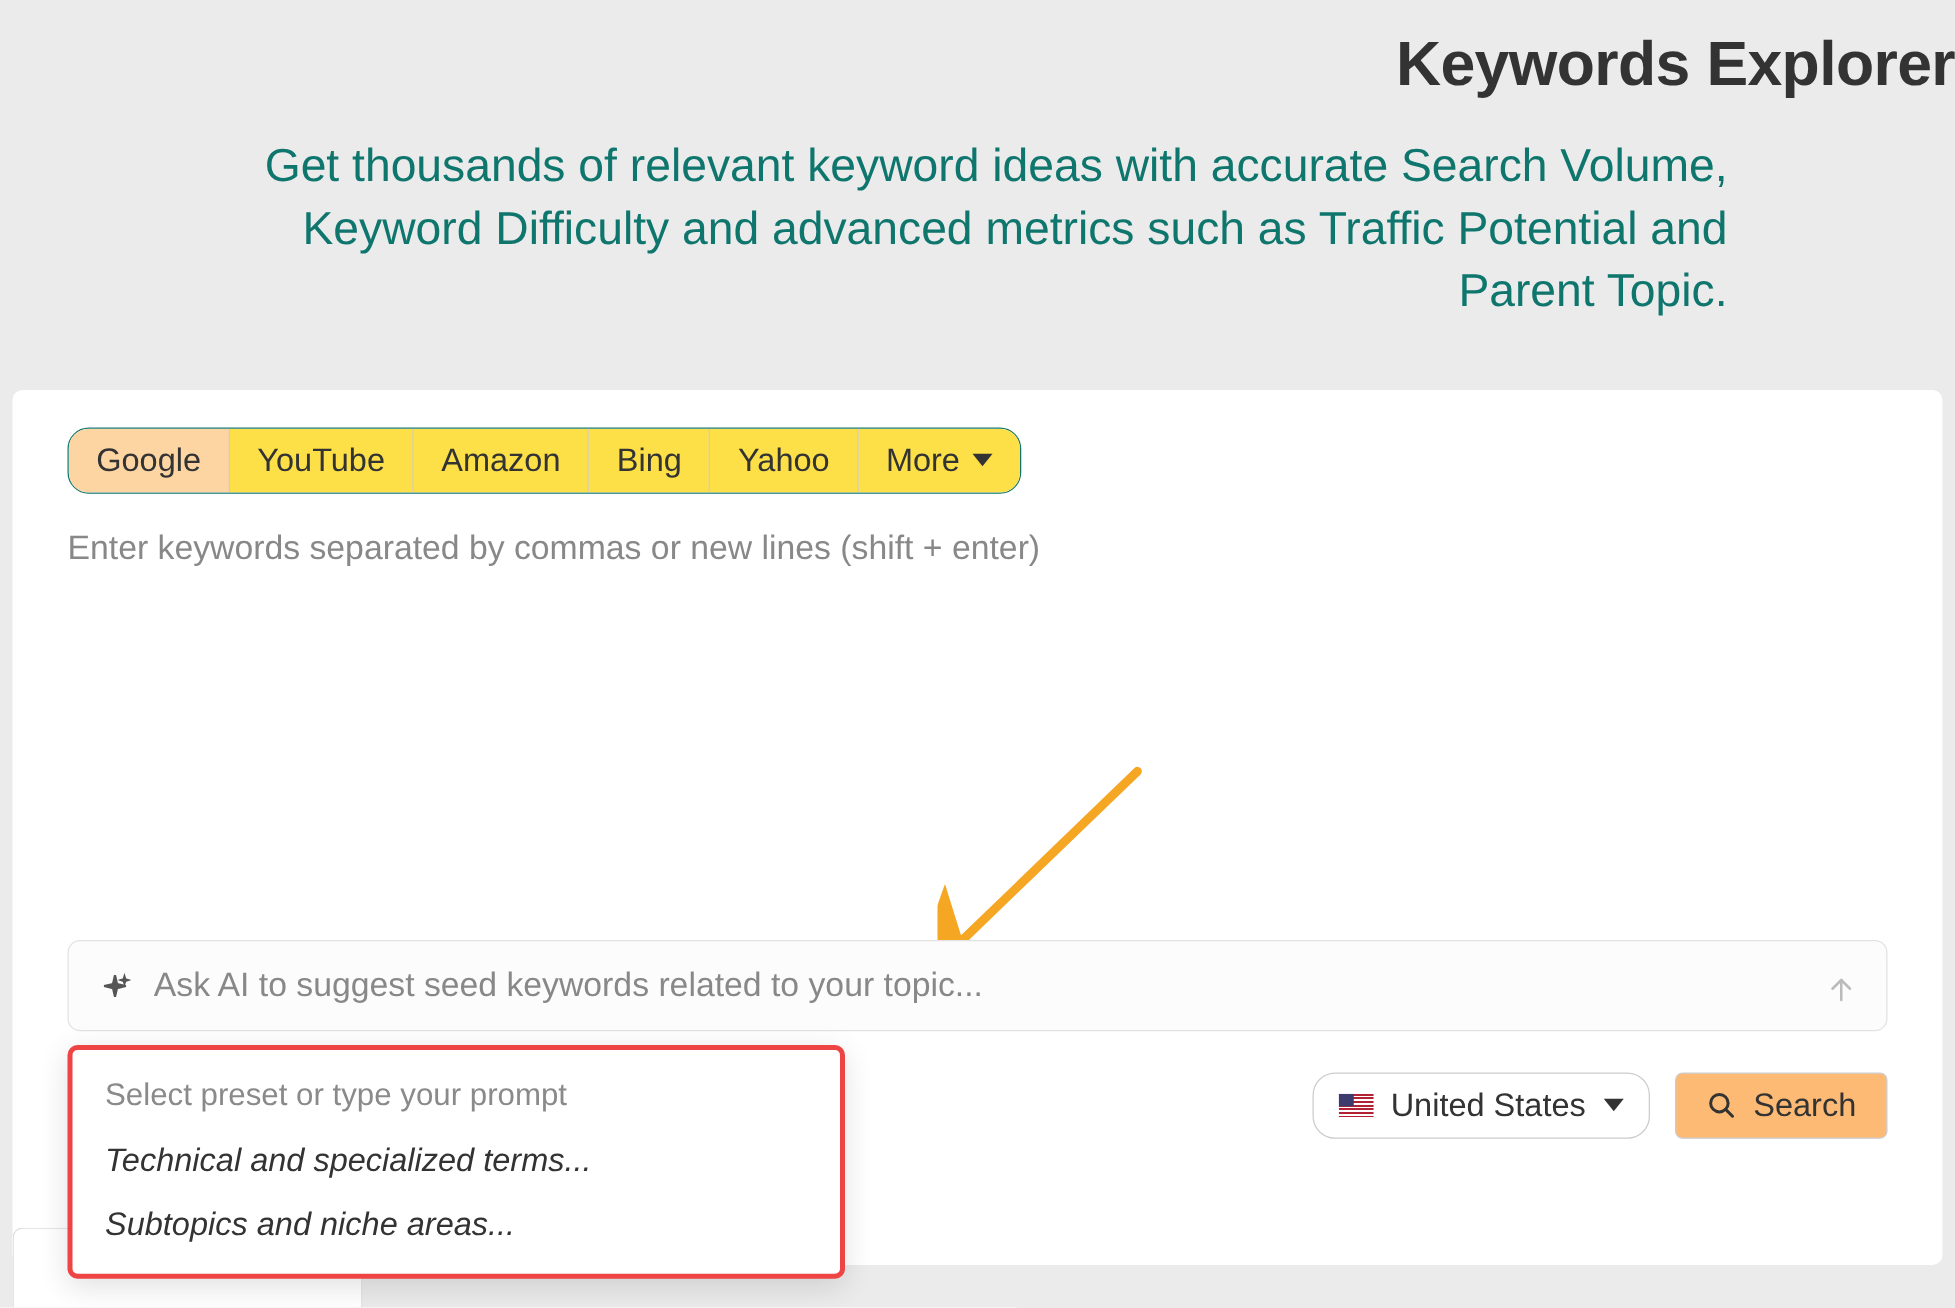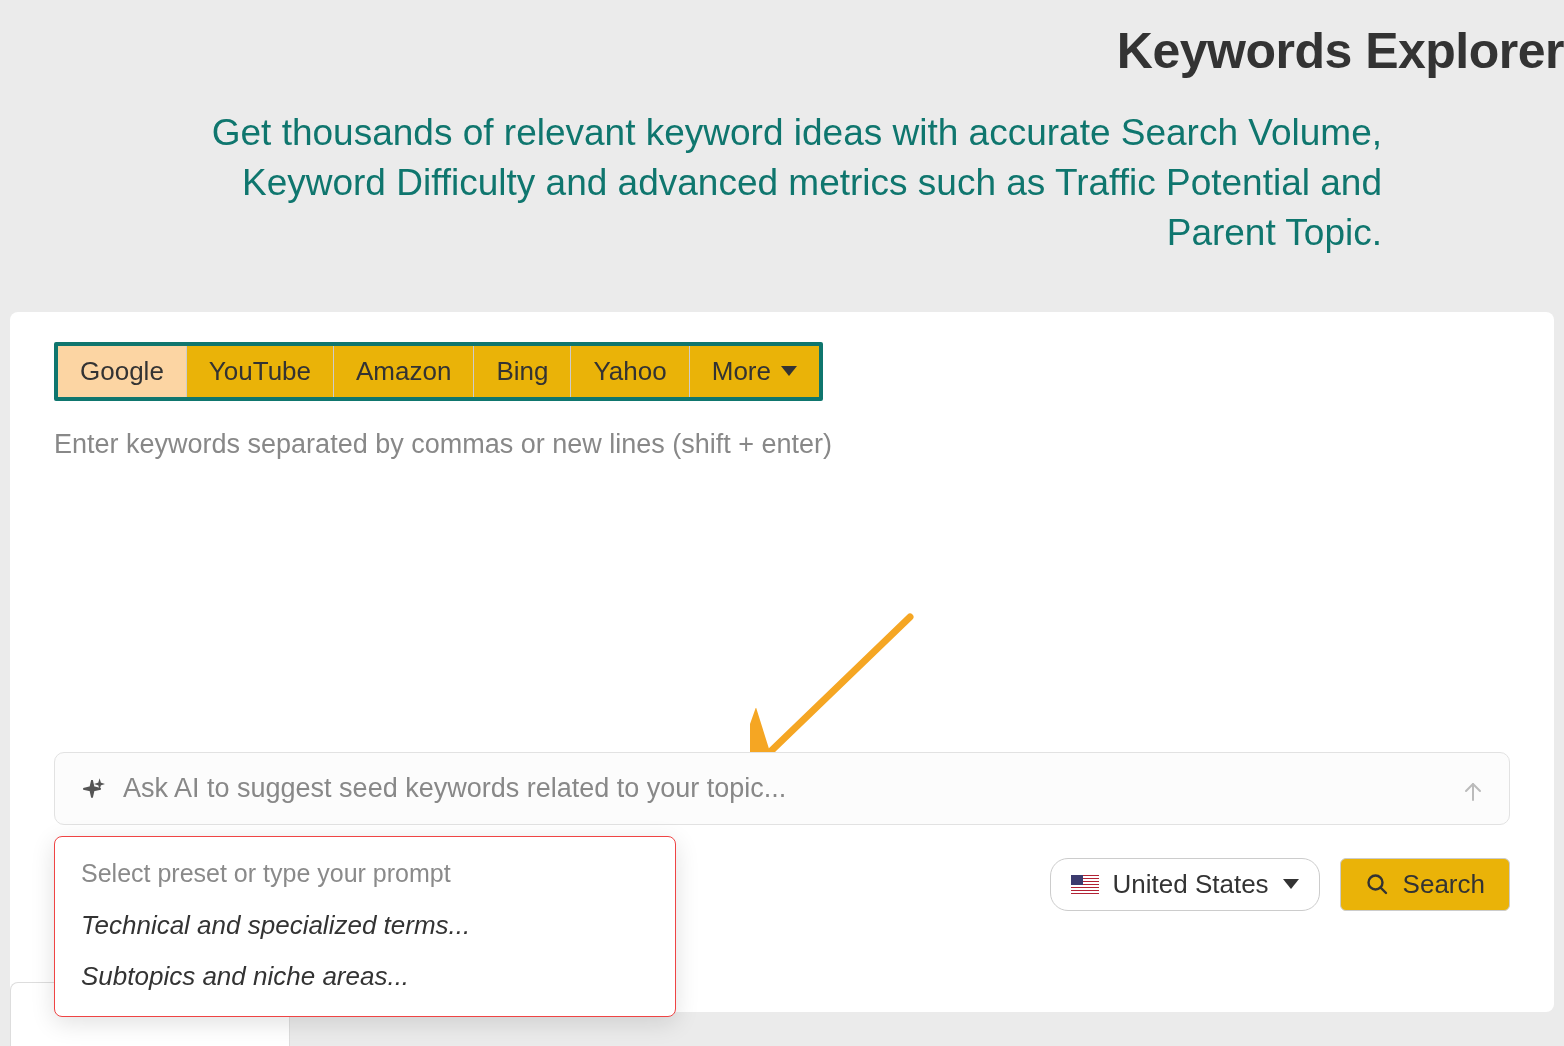--- a/index.html
+++ b/index.html
@@ -33,34 +33,34 @@
   .panel {
     background: #ffffff;
     margin: 24px 10px 0 10px;
     border-radius: 8px;
     padding: 30px 44px 30px 44px;
     position: relative;
     height: 700px;
   }
   .tabs {
     display: inline-flex;
-    border: 4px solid #0f766e;
-    border-radius: 2px;
+    border: 1px solid #0f766e;
+    border-radius: 17px;
     overflow: hidden;
   }
   .tab {
     padding: 10px 22px;
     font-size: 26px;
     color: #333333;
     border-right: 1px solid #cccccc;
     cursor: pointer;
     display: flex;
     align-items: center;
     gap: 10px;
-    background: #eab308;
+    background: #fde047;
   }
   .tab:last-child { border-right: none; }
   .tab.active { background: #fcd5a3; }
   .kw-input {
     margin-top: 28px;
     width: 100%;
     border: none;
     resize: none;
     font-size: 27px;
     color: #333;
@@ -109,21 +109,21 @@
     color: #bbbbbb;
     flex-shrink: 0;
   }
 
   .dropdown {
     position: absolute;
     left: 44px;
     top: 524px;
     width: 622px;
     background: #ffffff;
-    border: 1px solid #ef4444;
+    border: 4px solid #ef4444;
     border-radius: 8px;
     box-shadow: 0 6px 24px rgba(0,0,0,0.12);
     padding: 18px 0 14px 0;
     z-index: 10;
   }
   .dropdown-header {
     font-size: 25px;
     color: #8a8a8a;
     padding: 4px 26px 12px 26px;
   }
@@ -180,21 +180,21 @@
   .search-btn {
     border: 1px solid #cccccc;
     border-radius: 6px;
     padding: 10px 24px;
     font-size: 26px;
     color: #333333;
     display: flex;
     align-items: center;
     gap: 14px;
     cursor: pointer;
-    background: #eab308;
+    background: #fdba74;
   }
   .caret-down {
     width: 0; height: 0;
     border-left: 8px solid transparent;
     border-right: 8px solid transparent;
     border-top: 10px solid #333;
     display: inline-block;
   }
 
   .bottom-left-corner {

